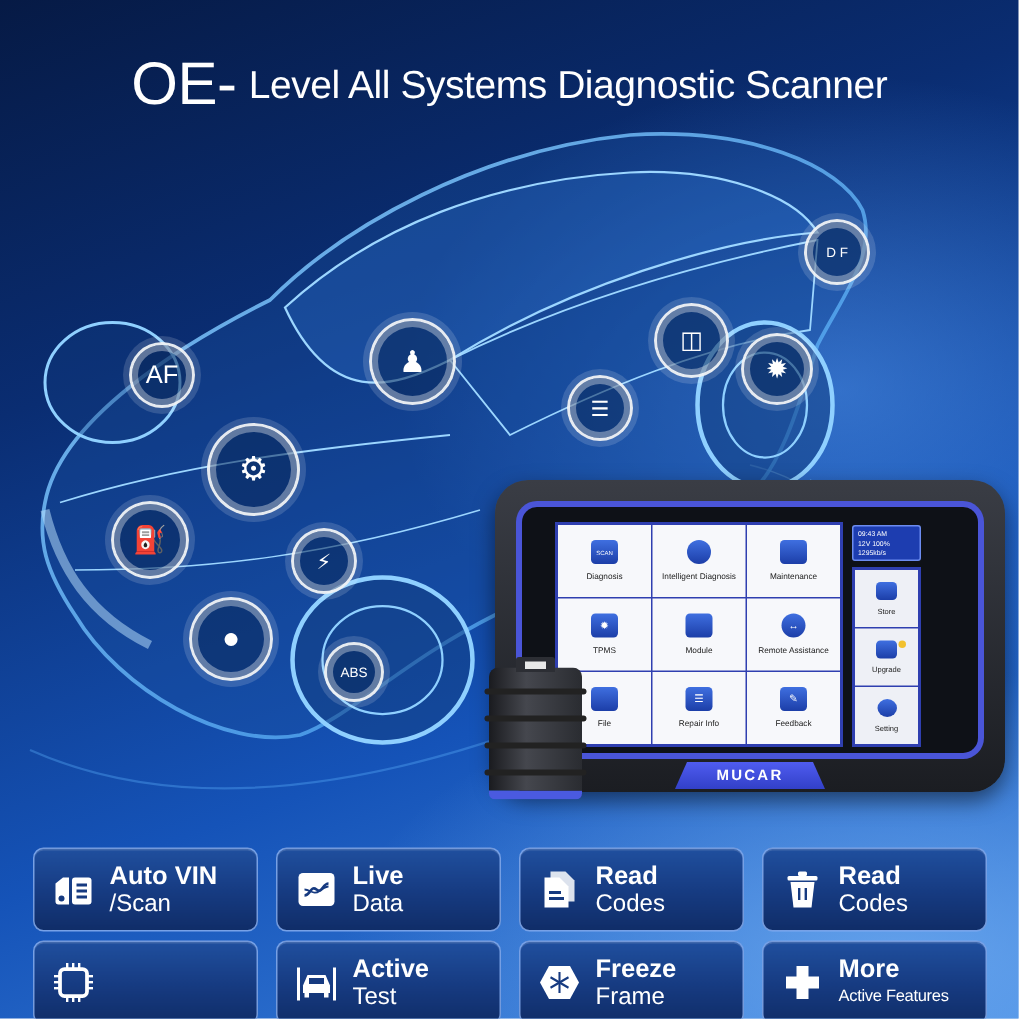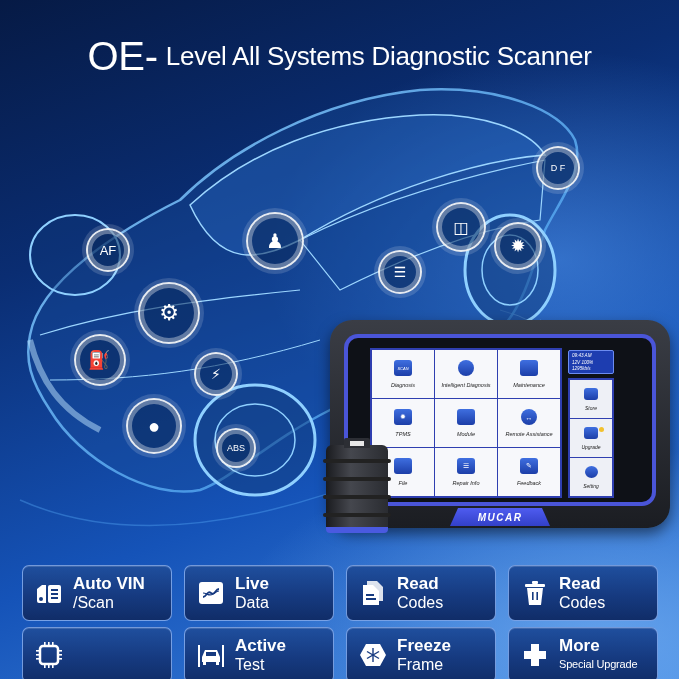--- a/index.html
+++ b/index.html
@@ -32,21 +32,20 @@
     color: #fff; display: flex; align-items: center; justify-content: center;
     font-weight: 400;
   }
 
   
   .tablet {
     position: absolute; left: 330px; top: 320px; width: 340px; height: 208px;
     background: linear-gradient(180deg,#3a3d45,#1b1d22);
     border-radius: 22px;
     box-shadow: 0 6px 14px rgba(0,0,0,0.5);
-    font-style: italic;
   }
   .tablet-inner {
     position: absolute; left: 14px; top: 14px; right: 14px; bottom: 22px;
     background: #4a55d8; border-radius: 14px; padding: 4px;
   }
   .tablet-screen {
     position: absolute; left: 4px; top: 4px; right: 4px; bottom: 4px;
     background: #0e1117; border-radius: 10px;
   }
   .grid {
@@ -154,21 +153,21 @@
 
     <ellipse cx="510" cy="190" rx="45" ry="55" fill="#123d80" fill-opacity="0.5" stroke="#8fd0ff" stroke-width="3"></ellipse>
     <ellipse cx="510" cy="190" rx="28" ry="35" fill="none" stroke="#8fd0ff" stroke-width="1.5"></ellipse>
 
     <ellipse cx="75" cy="175" rx="45" ry="40" fill="#123d80" fill-opacity="0.35" stroke="#8fd0ff" stroke-width="2"></ellipse>
 
     <path d="M540 240 Q 600 300 570 360" stroke="#8fd0ff" stroke-opacity="0.6" fill="none" stroke-width="1.5"></path>
   </svg>
 </div>
 
-<div class="sys-icon" style="left:86px;top:228px;width:44px;height:44px;font-size:13px;">AF</div>
+<div class="sys-icon" style="left:86px;top:228px;width:44px;height:44px;font-size:17px;">AF</div>
 <div class="sys-icon" style="left:246px;top:212px;width:58px;height:58px;font-size:20px;">♟</div>
 <div class="sys-icon" style="left:138px;top:282px;width:62px;height:62px;font-size:22px;">⚙</div>
 <div class="sys-icon" style="left:74px;top:334px;width:52px;height:52px;font-size:18px;">⛽</div>
 <div class="sys-icon" style="left:194px;top:352px;width:44px;height:44px;font-size:14px;">⚡</div>
 <div class="sys-icon" style="left:126px;top:398px;width:56px;height:56px;font-size:20px;">●</div>
 <div class="sys-icon" style="left:216px;top:428px;width:40px;height:40px;font-size:9px;">ABS</div>
 <div class="sys-icon" style="left:436px;top:202px;width:50px;height:50px;font-size:16px;">◫</div>
 <div class="sys-icon" style="left:378px;top:250px;width:44px;height:44px;font-size:14px;">☰</div>
 <div class="sys-icon" style="left:494px;top:222px;width:48px;height:48px;font-size:18px;">✹</div>
 <div class="sys-icon" style="left:536px;top:146px;width:44px;height:44px;font-size:9px;">D F</div>
@@ -346,16 +345,16 @@
       <span class="l1">Freeze</span>
       <span class="l2">Frame</span>
     </div>
   </div>
   <div class="feat">
     <svg class="ficon" viewBox="0 0 28 28">
       <path d="M10 3 H18 V10 H25 V18 H18 V25 H10 V18 H3 V10 H10 Z" fill="#fff"></path>
     </svg>
     <div class="ftext">
       <span class="l1">More</span>
-      <span class="l2 small">Special Upgrade</span>
+      <span class="l2 small">Active Features</span>
     </div>
   </div>
 </div>
 
 </body></html>

